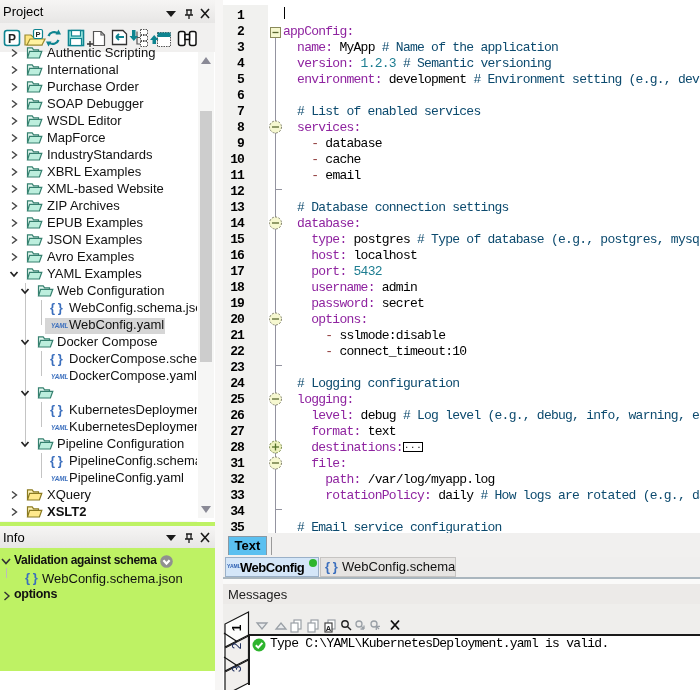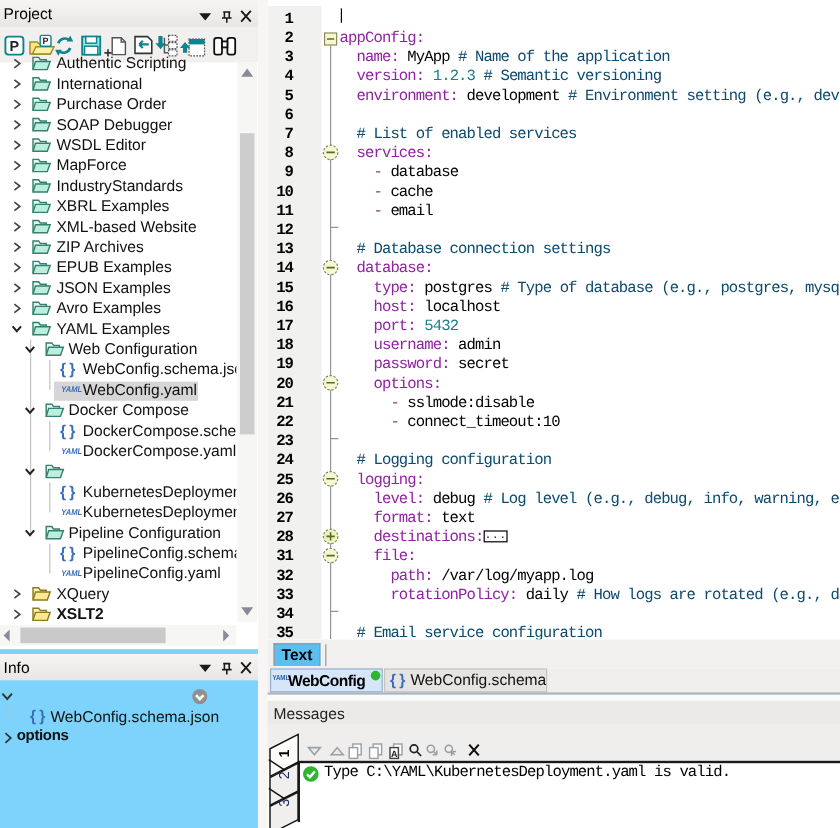--- a/index.html
+++ b/index.html
@@ -308,34 +308,35 @@
       <path d="M8 3.5 L3 8.5 L8 13.5 Z" fill="#8a8a96"></path>
     </svg>
   <svg class="abs" style="left:182px;top:521px" width="12" height="17">
       <path d="M4 3.5 L9 8.5 L4 13.5 Z" fill="#8a8a96"></path>
     </svg>
   <div class="abs" style="left:17px;top:523px;width:121px;height:13px;background:#c9c9c9"></div>
 </div>
 
 <div class="abs" style="left:215px;top:0;width:8px;height:690px;background:#f7f6f5"></div>
 
-<div class="abs" id="info" style="left:0;top:541px;width:215px;height:149px;background:#7dd3fc">
+<div class="abs" id="info" style="left:0;top:522px;width:215px;height:149px;background:#bef264">
   <div class="abs" style="left:0;top:4px;width:215px;height:22px;background:linear-gradient(#f6f5f4,#e7e6e5)"></div>
   <div class="abs" style="left:3px;top:8px;font-size:13px;color:#000">Info</div>
   <svg class="abs" style="left:165px;top:10px" width="46" height="12" viewBox="0 0 46 12">
     <path d="M1 3 L11 3 L6 9 Z" fill="#1a1a1a"></path>
     <g stroke="#1a1a1a" stroke-width="1.3" fill="none">
       <path d="M21 2 L27 2 M22 2 L22 7 M26 2 L26 7 M20 7 L28 7 M24 7 L24 11"></path>
     </g>
     <path d="M36 1 L44 10 M44 1 L36 10" stroke="#1a1a1a" stroke-width="1.6"></path>
   </svg>
 
   <svg class="abs" style="left:1px;top:34px" width="10" height="10">
       <path d="M1 3 L5 7.5 L9 3" stroke="#333" stroke-width="1.6" fill="none"></path>
     </svg>
+  <div class="abs" style="left:14px;top:31px;font-size:12px;letter-spacing:-0.3px;font-weight:bold;color:#111">Validation against schema</div>
   <svg class="abs" style="left:160px;top:33px" width="13" height="13">
     <circle cx="6.5" cy="6.5" r="6.3" fill="#909090"></circle>
     <path d="M3.4 5.3 L6.5 8.6 L9.6 5.3" stroke="#fff" stroke-width="2.2" fill="none"></path>
   </svg>
 
   <div class="abs" style="left:6px;top:46px;width:1px;height:10px;background:#bbb"></div>
 
   <div class="abs" style="left:25px;top:48px;font-size:13px;color:#3a6ebd;font-weight:bold;letter-spacing:-0.5px">{ }</div>
   <div class="abs" style="left:42px;top:49px;font-size:13px;color:#111">WebConfig.schema.json</div>
 

